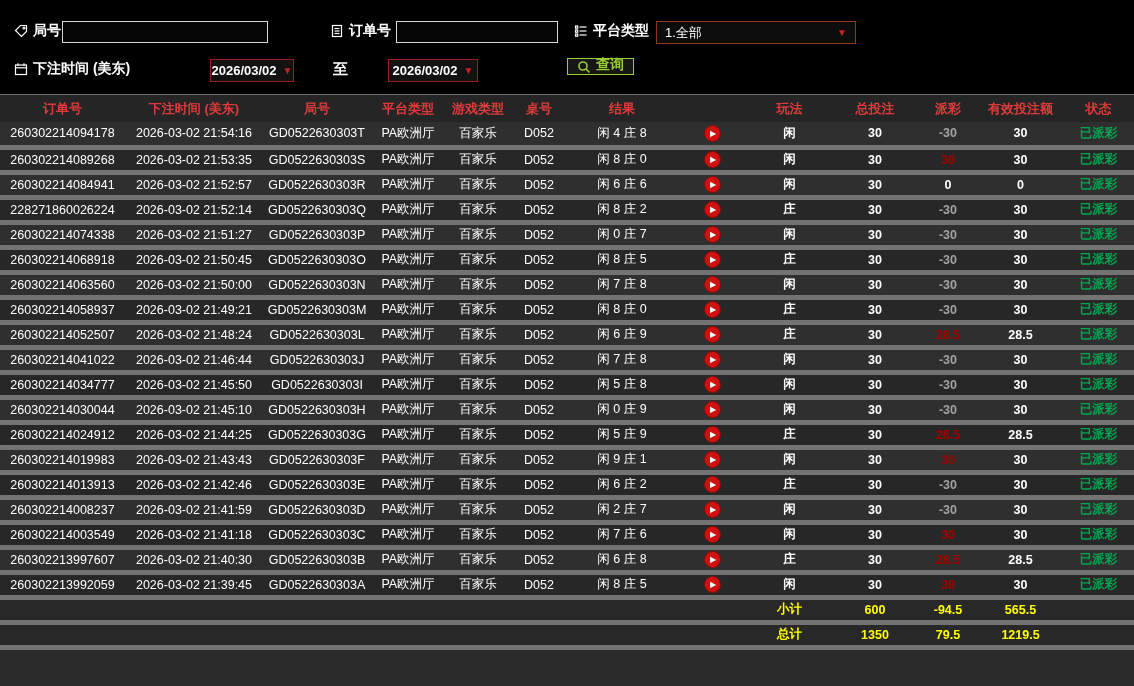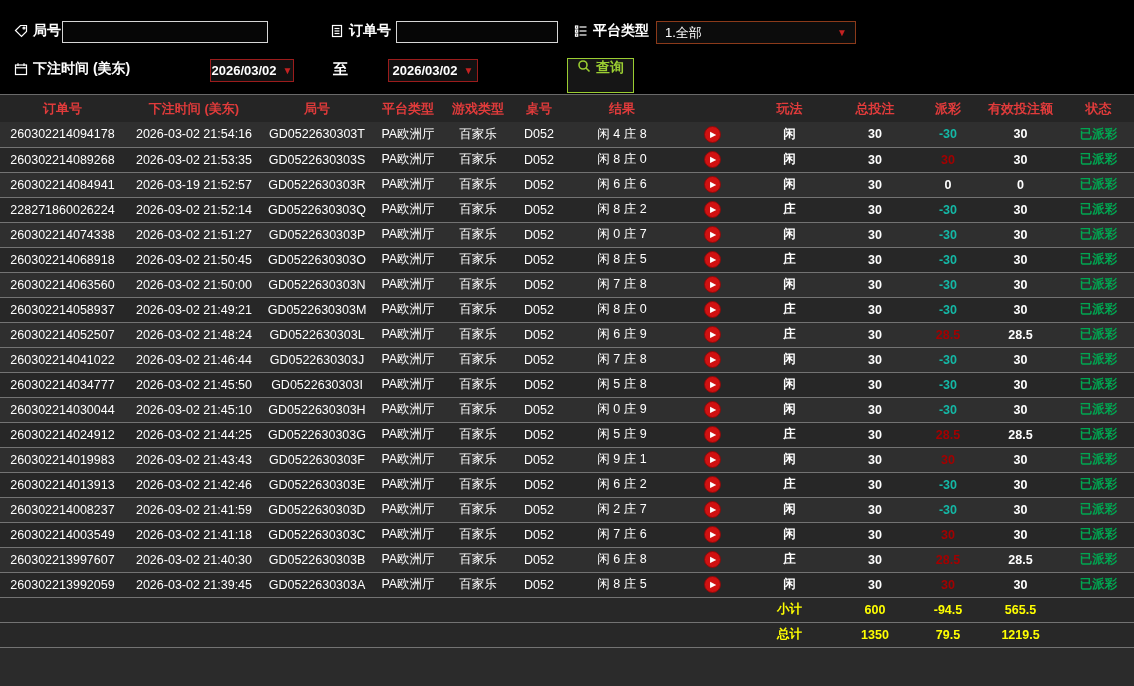--- a/index.html
+++ b/index.html
@@ -9,31 +9,31 @@
 
   
   .filters { position:relative; width:100%; height:95px; background:#000; border-bottom:1px solid #6a6a6a; }
   .abs { position:absolute; }
   .flabel { color:#fff; font-weight:bold; font-size:14px; display:inline-flex; align-items:center; gap:5px; white-space:nowrap; }
   .flabel svg { display:block; }
   .text-input { background:#060606; border:1px solid #d6d6d6; height:22px; color:#fff; font-size:13px; padding:0 5px; outline:none; font-family:"Liberation Sans",sans-serif; }
   .date-box { background:#121212; border:1px solid #9b1c1c; height:23px; color:#fff; font-weight:bold; font-size:13px; display:inline-flex; align-items:center; justify-content:center; gap:6px; cursor:pointer; padding:8px 4px; }
   .date-box .arrow, .select-box .arrow { color:#c42222; font-size:10px; line-height:1; }
   .select-box { background:#0c0c0c; border:1px solid #8b3a1a; height:23px; color:#fff; font-size:13px; display:flex; align-items:center; justify-content:space-between; padding:8px 8px; cursor:pointer; }
-  .query-btn { background:#161616; border:1px solid #9acd32; color:#9acd32; font-size:14px; font-weight:bold; height:35px; display:inline-flex; align-items:flex-start; gap:5px; padding:0 9px; cursor:pointer; font-family:"Liberation Sans",sans-serif; }
+  .query-btn { background:#161616; border:1px solid #9acd32; color:#9acd32; font-size:14px; font-weight:bold; height:17px; display:inline-flex; align-items:flex-end; gap:5px; padding:0 9px; cursor:pointer; font-family:"Liberation Sans",sans-serif; }
 
   
   table { width:1134px; border-collapse:collapse; table-layout:fixed; }
   th { color:#e03b3b; font-size:13px; font-weight:bold; height:27px; text-align:center; background:#252525; white-space:nowrap; overflow:hidden; }
   td { color:#fff; font-size:12.5px; height:25px; text-align:center; white-space:nowrap; overflow:hidden; }
-  tbody tr { border-bottom:1px solid #737373; }
+  tbody tr { border-bottom:5px solid #737373; }
   tr.odd  { background:#2f2f2f; }
   tr.even { background:#272727; }
   .num { font-weight:bold; }
-  .val-neg  { color:#14b8a6; font-weight:bold; }
+  .val-neg  { color:#a3a3a3; font-weight:bold; }
   .val-pos  { color:#a30000; font-weight:bold; }
   .val-zero { color:#ffffff; font-weight:bold; }
   .status { color:#00a651; font-weight:bold; }
   .replay-btn { display:inline-flex; width:17px; height:17px; border-radius:50%; background:#d01111; border:1px solid #8a0b0b; color:#fff; font-size:8px; line-height:1; align-items:center; justify-content:center; cursor:pointer; padding-left:2px; }
   tr.summary { background:#282828; }
   tr.summary td { color:#ffff00; font-weight:bold; }
 </style>
 </head>
 <body>
 
@@ -167,21 +167,21 @@
           <td>闲 8 庄 0</td>
           <td><span class="replay-btn">▶</span></td>
           <td class="num">闲</td>
           <td class="num">30</td>
           <td class="val-pos">30</td>
           <td class="num">30</td>
           <td class="status">已派彩</td>
         </tr>
         <tr class="odd">
           <td>260302214084941</td>
-          <td>2026-03-19 21:52:57</td>
+          <td>2026-03-02 21:52:57</td>
           <td>GD0522630303R</td>
           <td>PA欧洲厅</td>
           <td>百家乐</td>
           <td>D052</td>
           <td>闲 6 庄 6</td>
           <td><span class="replay-btn">▶</span></td>
           <td class="num">闲</td>
           <td class="num">30</td>
           <td class="val-zero">0</td>
           <td class="num">0</td>

